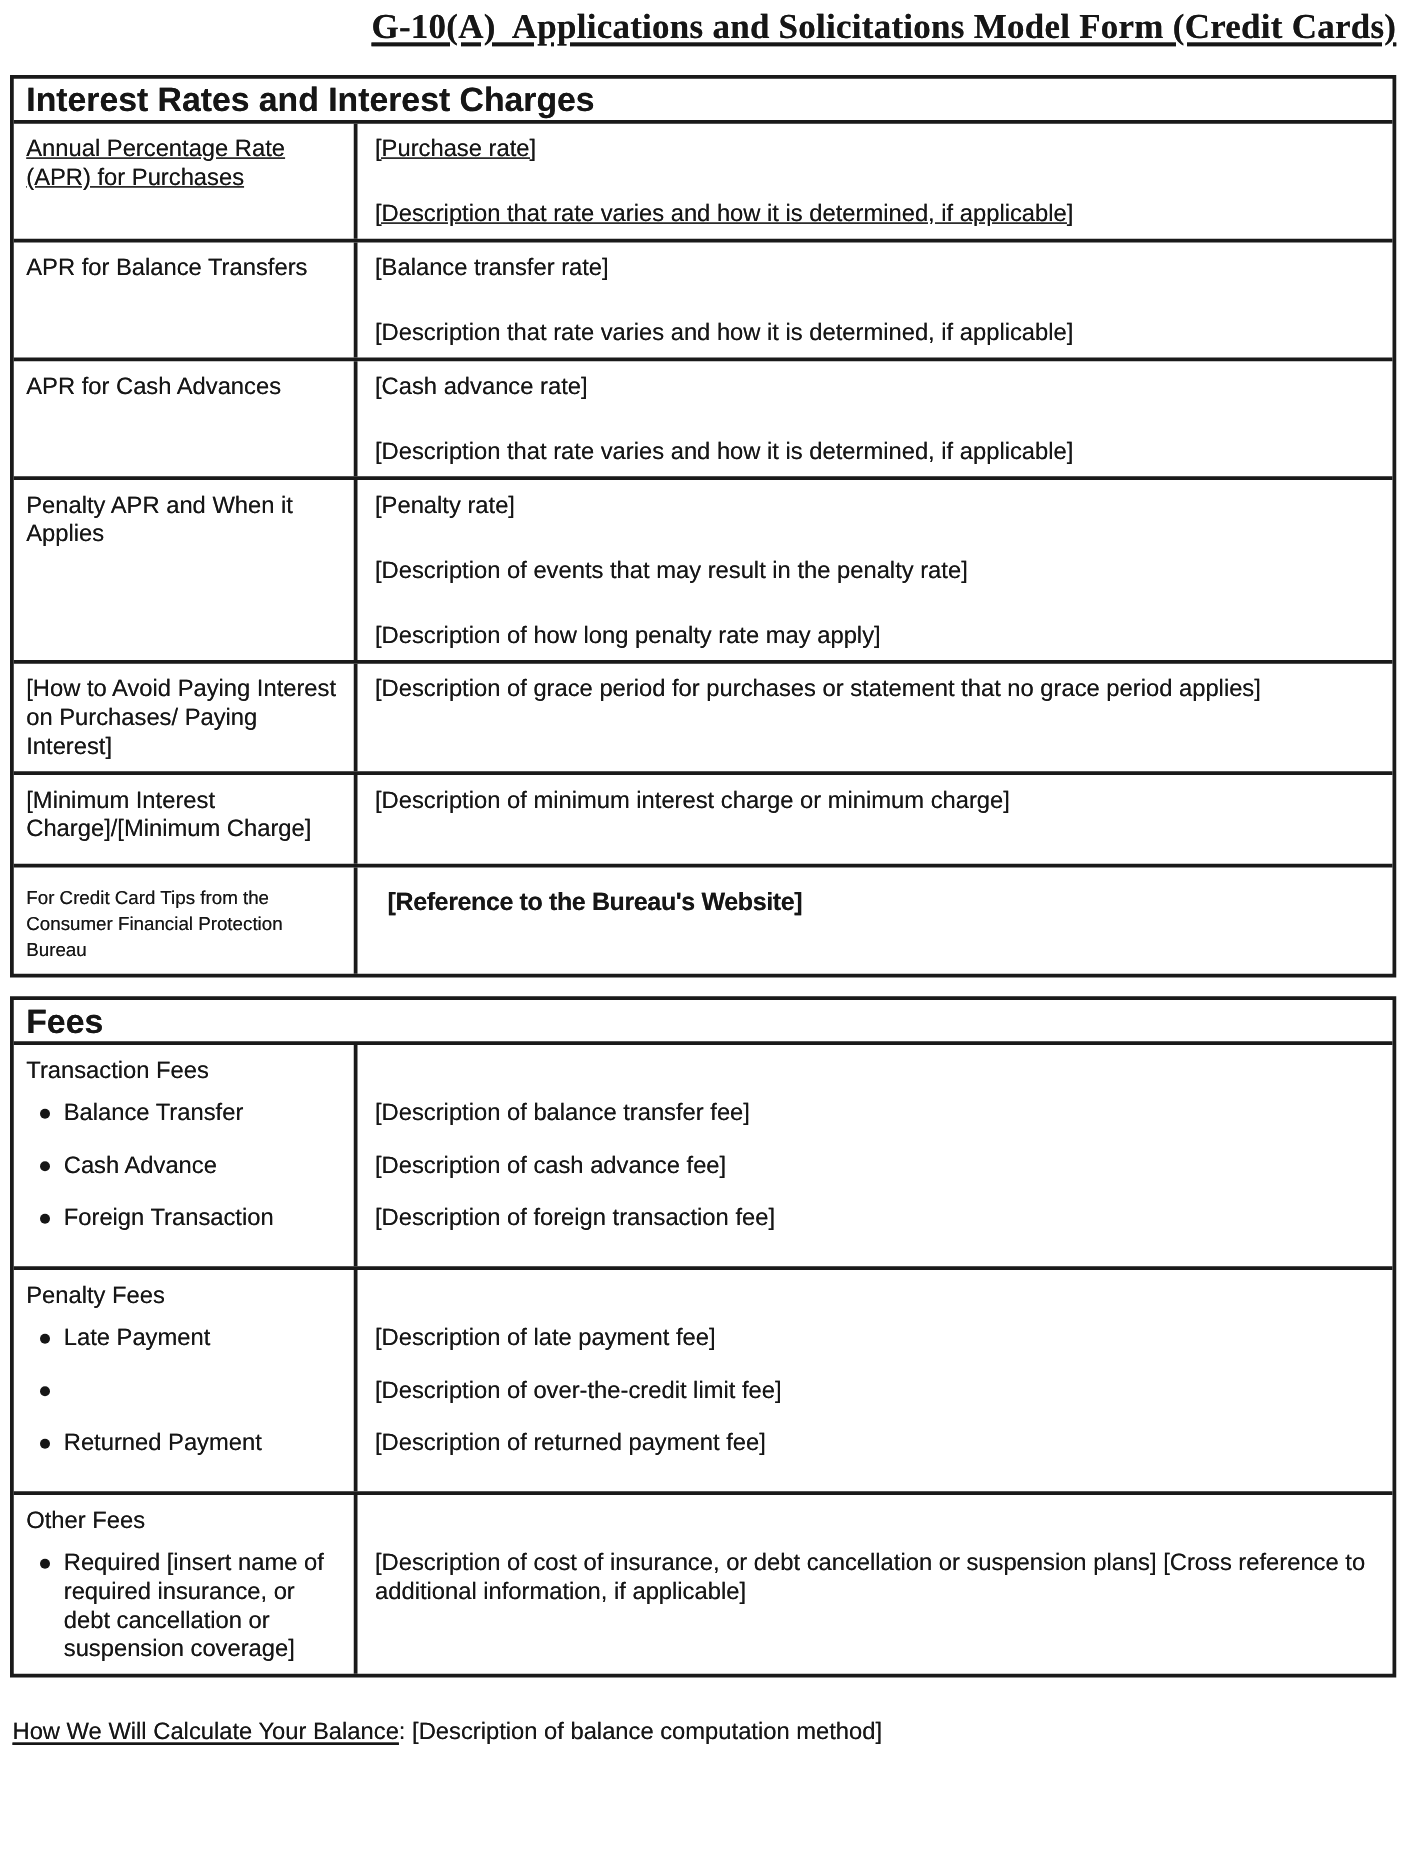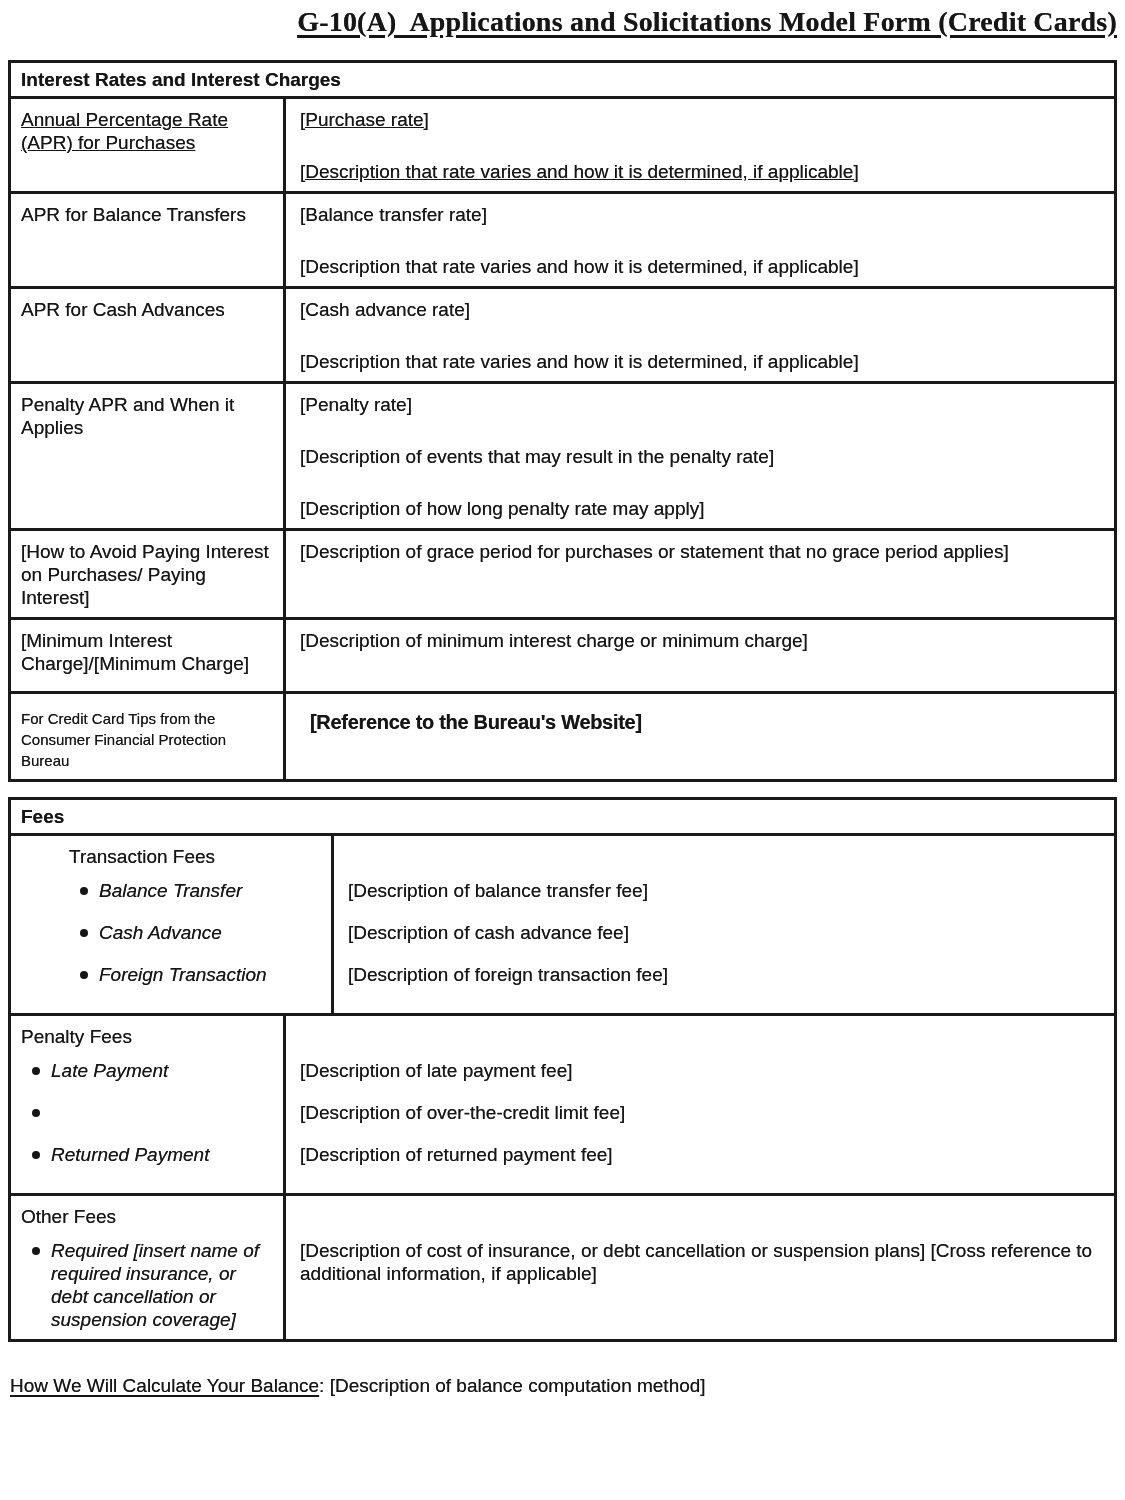--- a/index.html
+++ b/index.html
@@ -29,21 +29,21 @@
     text-underline-offset: 4px;
     white-space: pre-wrap;
     letter-spacing: 0.2px;
   }
   .tbl {
     border: 3px solid #1a1a1a;
     background: #fff;
   }
   .tbl-header {
     font-weight: bold;
-    font-size: 19px;
+    font-size: 27px;
     line-height: 24px;
     padding: 5px 10px 4px 10px;
     border-bottom: 3px solid #1a1a1a;
   }
   .row {
     display: flex;
     align-items: stretch;
   }
   .row + .row {
     border-top: 3px solid #1a1a1a;
@@ -88,34 +88,33 @@
     font-size: 20px;
     padding-top: 17px;
     padding-left: 24px;
     letter-spacing: -0.3px;
   }
 
   .tbl-gap { height: 15px; }
 
   
   .r-f0 { min-height: 105px; }
-  .r-f1 { min-height: 147px; margin-left: 48px; }
+  .r-f1 { min-height: 147px; }
   .r-f2 { min-height: 149px; }
   .r-f3 { min-height: 141px; }
 
   .fee-heading {
     font-size: 19px;
     line-height: 24px;
     margin-bottom: 10px;
   }
   .fee-item {
     display: flex;
     min-height: 42px;
     box-sizing: border-box;
-    font-style: italic;
   }
   .bullet {
     flex: 0 0 8px;
     width: 8px;
     height: 8px;
     border-radius: 50%;
     background: #161616;
     margin: 8px 11px 0 11px;
   }
   .fee-item-text {

